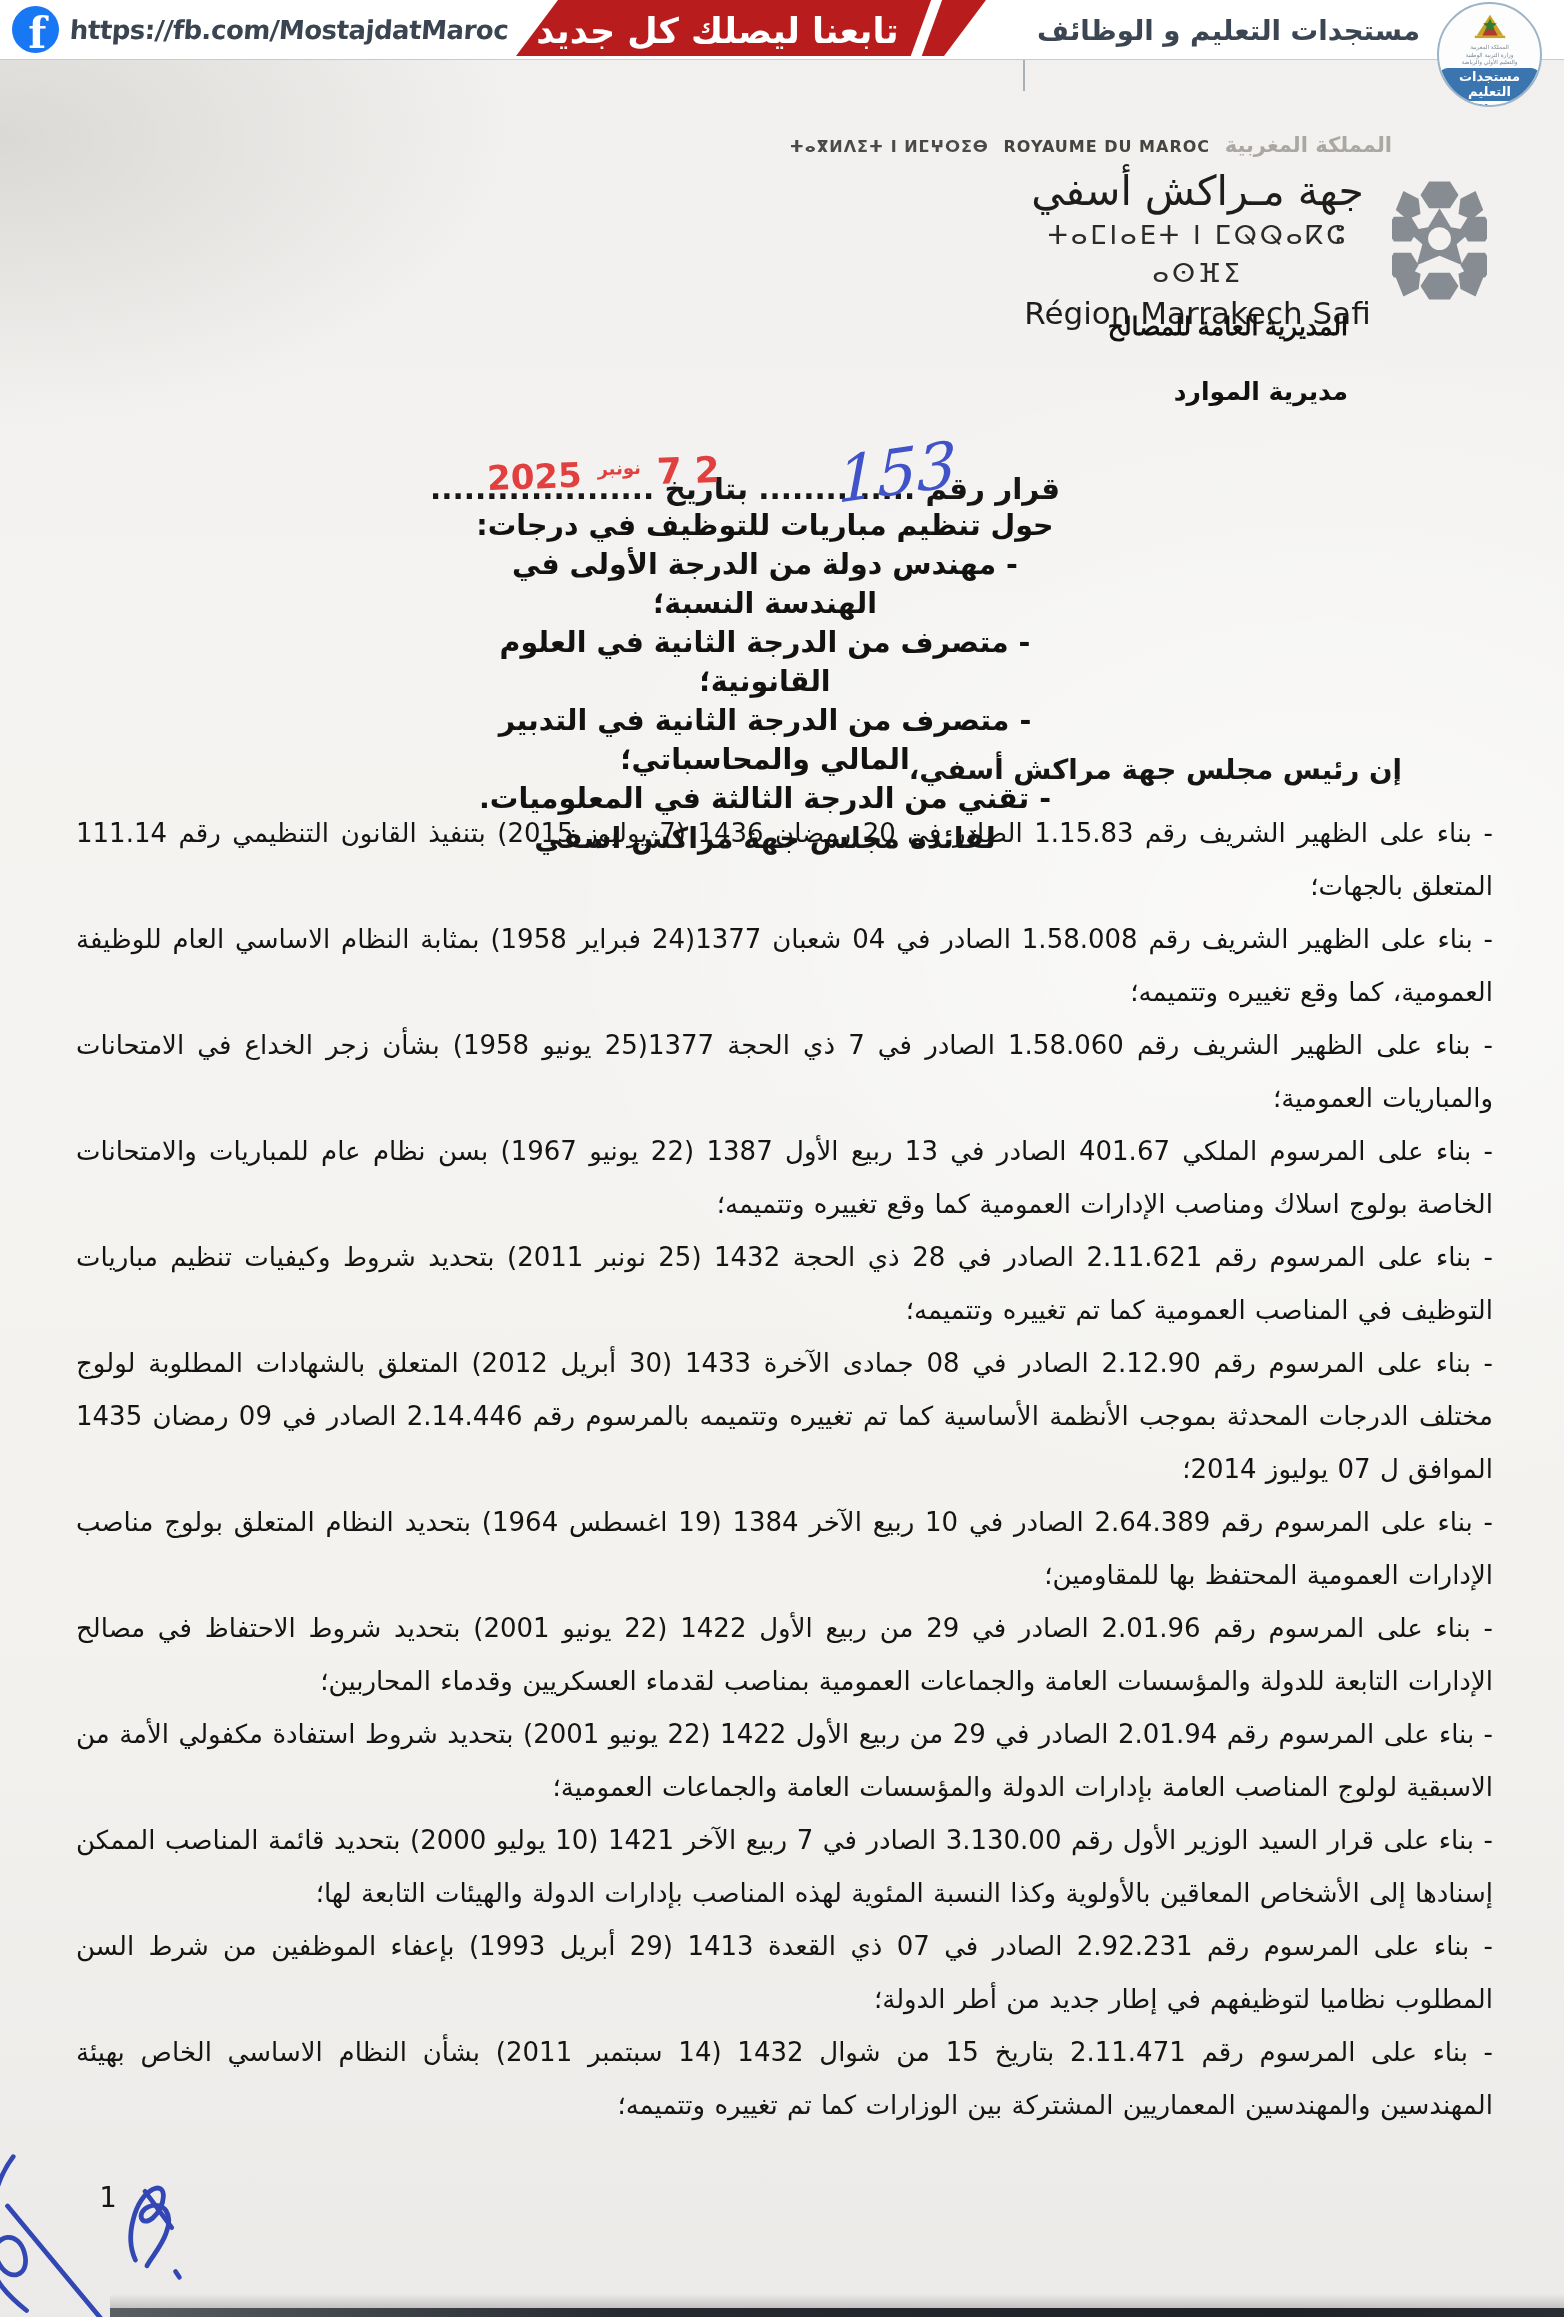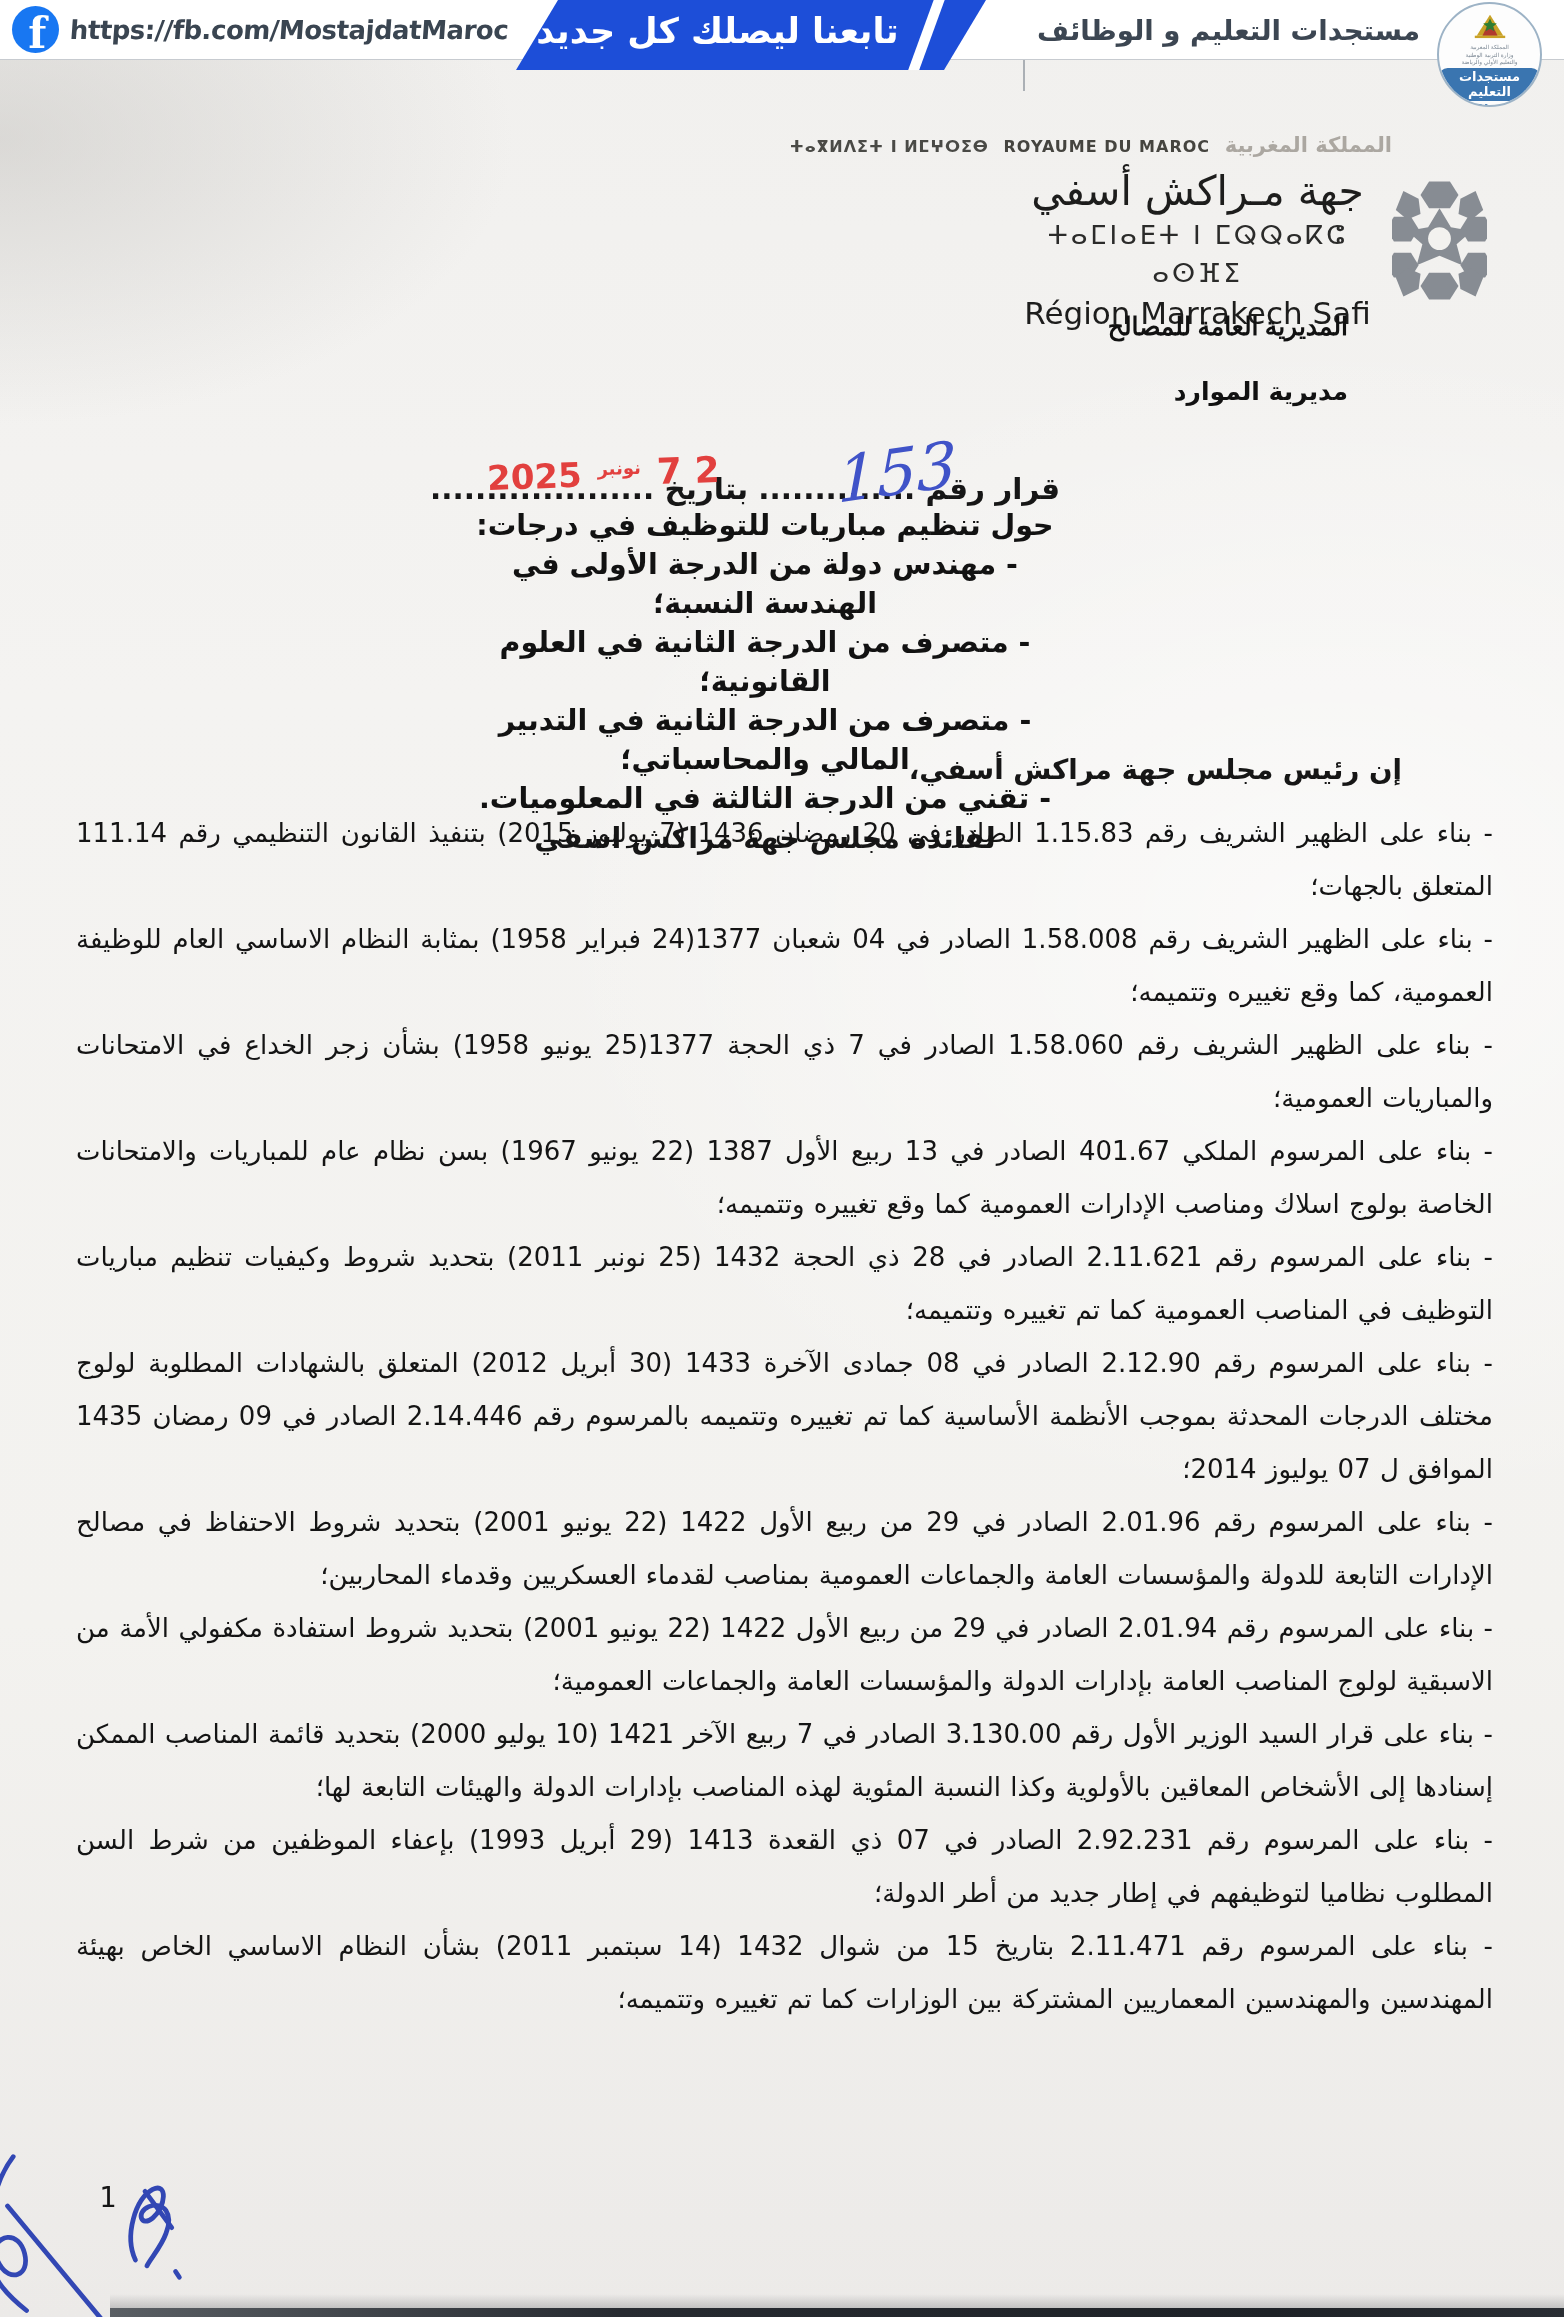--- a/index.html
+++ b/index.html
@@ -11,21 +11,21 @@
         font-family:"DejaVu Sans",sans-serif;color:#161616;}
   
   .banner{position:absolute;top:0;left:0;width:1565px;height:59px;background:#ffffff;
           border-bottom:1.9px solid #c7cbd0;z-index:20;}
   .fb-circle{position:absolute;left:12.4px;top:5.7px;width:47px;height:47px;border-radius:50%;
              background:#1877f2;overflow:hidden;}
   .fb-circle span{position:absolute;left:50%;top:55%;transform:translate(-42%,-46%);
                   color:#fff;font-weight:bold;font-size:42px;font-family:"DejaVu Serif",serif;}
   .fb-url{position:absolute;left:70px;top:0;height:59px;line-height:61px;font-size:26px;
           font-weight:bold;color:#3a4551;letter-spacing:-0.5px;transform:skewX(-4deg);}
-  .ribbon{position:absolute;left:516px;top:0;width:470px;height:70px;background:#1d4ed8;
+  .ribbon{position:absolute;left:516px;top:0;width:470px;height:56px;background:#b91c1c;
           clip-path:polygon(42px 0,100% 0,calc(100% - 42px) 100%,0 100%);text-decoration:underline;}
   .ribbon-text{position:absolute;left:0;right:67px;top:0;height:59px;line-height:63px;
                text-align:center;color:#fff;font-weight:bold;font-size:35px;direction:rtl;}
   .ribbon-slash{position:absolute;right:55px;top:-3.8px;bottom:-3.8px;width:10.5px;background:#fff;
                 transform:skewX(-20deg);}
   .brand-text{position:absolute;right:145px;top:0;height:59px;line-height:61px;font-size:27.6px;
               font-weight:bold;color:#3c4652;direction:rtl;}
   .badge{position:absolute;right:23px;top:1.9px;width:101px;height:101px;border-radius:50%;
          background:#fdfdfd;border:2.9px solid #9db3c6;z-index:30;text-align:center;overflow:hidden;}
   .badge .tiny-lines{font-size:5.7px;line-height:6.7px;color:#7c8894;direction:rtl;margin-top:1px;}
@@ -166,20 +166,21 @@
   </div>
 
   <div class="body">
     <p class="salutation">إن رئيس مجلس جهة مراكش أسفي،</p>
     <p class="clause">- بناء على الظهير الشريف رقم 1.15.83 الصادر في 20 رمضان 1436 (7 يوليوز 2015) بتنفيذ القانون التنظيمي رقم 111.14 المتعلق بالجهات؛</p>
     <p class="clause">- بناء على الظهير الشريف رقم 1.58.008 الصادر في 04 شعبان 1377(24 فبراير 1958) بمثابة النظام الاساسي العام للوظيفة العمومية، كما وقع تغييره وتتميمه؛</p>
     <p class="clause">- بناء على الظهير الشريف رقم 1.58.060 الصادر في 7 ذي الحجة 1377(25 يونيو 1958) بشأن زجر الخداع في الامتحانات والمباريات العمومية؛</p>
     <p class="clause">- بناء على المرسوم الملكي 401.67 الصادر في 13 ربيع الأول 1387 (22 يونيو 1967) بسن نظام عام للمباريات والامتحانات الخاصة بولوج اسلاك ومناصب الإدارات العمومية كما وقع تغييره وتتميمه؛</p>
     <p class="clause">- بناء على المرسوم رقم 2.11.621 الصادر في 28 ذي الحجة 1432 (25 نونبر 2011) بتحديد شروط وكيفيات تنظيم مباريات التوظيف في المناصب العمومية كما تم تغييره وتتميمه؛</p>
     <p class="clause">- بناء على المرسوم رقم 2.12.90 الصادر في 08 جمادى الآخرة 1433 (30 أبريل 2012) المتعلق بالشهادات المطلوبة لولوج مختلف الدرجات المحدثة بموجب الأنظمة الأساسية كما تم تغييره وتتميمه بالمرسوم رقم 2.14.446 الصادر في 09 رمضان 1435 الموافق ل 07 يوليوز 2014؛</p>
+    <p class="clause">- بناء على المرسوم رقم 2.64.389 الصادر في 10 ربيع الآخر 1384 (19 اغسطس 1964) بتحديد النظام المتعلق بولوج مناصب الإدارات العمومية المحتفظ بها للمقاومين؛</p>
     <p class="clause">- بناء على المرسوم رقم 2.01.96 الصادر في 29 من ربيع الأول 1422 (22 يونيو 2001) بتحديد شروط الاحتفاظ في مصالح الإدارات التابعة للدولة والمؤسسات العامة والجماعات العمومية بمناصب لقدماء العسكريين وقدماء المحاربين؛</p>
     <p class="clause">- بناء على المرسوم رقم 2.01.94 الصادر في 29 من ربيع الأول 1422 (22 يونيو 2001) بتحديد شروط استفادة مكفولي الأمة من الاسبقية لولوج المناصب العامة بإدارات الدولة والمؤسسات العامة والجماعات العمومية؛</p>
     <p class="clause">- بناء على قرار السيد الوزير الأول رقم 3.130.00 الصادر في 7 ربيع الآخر 1421 (10 يوليو 2000) بتحديد قائمة المناصب الممكن إسنادها إلى الأشخاص المعاقين بالأولوية وكذا النسبة المئوية لهذه المناصب بإدارات الدولة والهيئات التابعة لها؛</p>
     <p class="clause">- بناء على المرسوم رقم 2.92.231 الصادر في 07 ذي القعدة 1413 (29 أبريل 1993) بإعفاء الموظفين من شرط السن المطلوب نظاميا لتوظيفهم في إطار جديد من أطر الدولة؛</p>
     <p class="clause">- بناء على المرسوم رقم 2.11.471 بتاريخ 15 من شوال 1432 (14 سبتمبر 2011) بشأن النظام الاساسي الخاص بهيئة المهندسين والمهندسين المعماريين المشتركة بين الوزارات كما تم تغييره وتتميمه؛</p>
   </div>
 
   <div class="page-num">1</div>
 
   <svg class="sig-paraph" width="67" height="105" viewBox="0 0 70 110">

